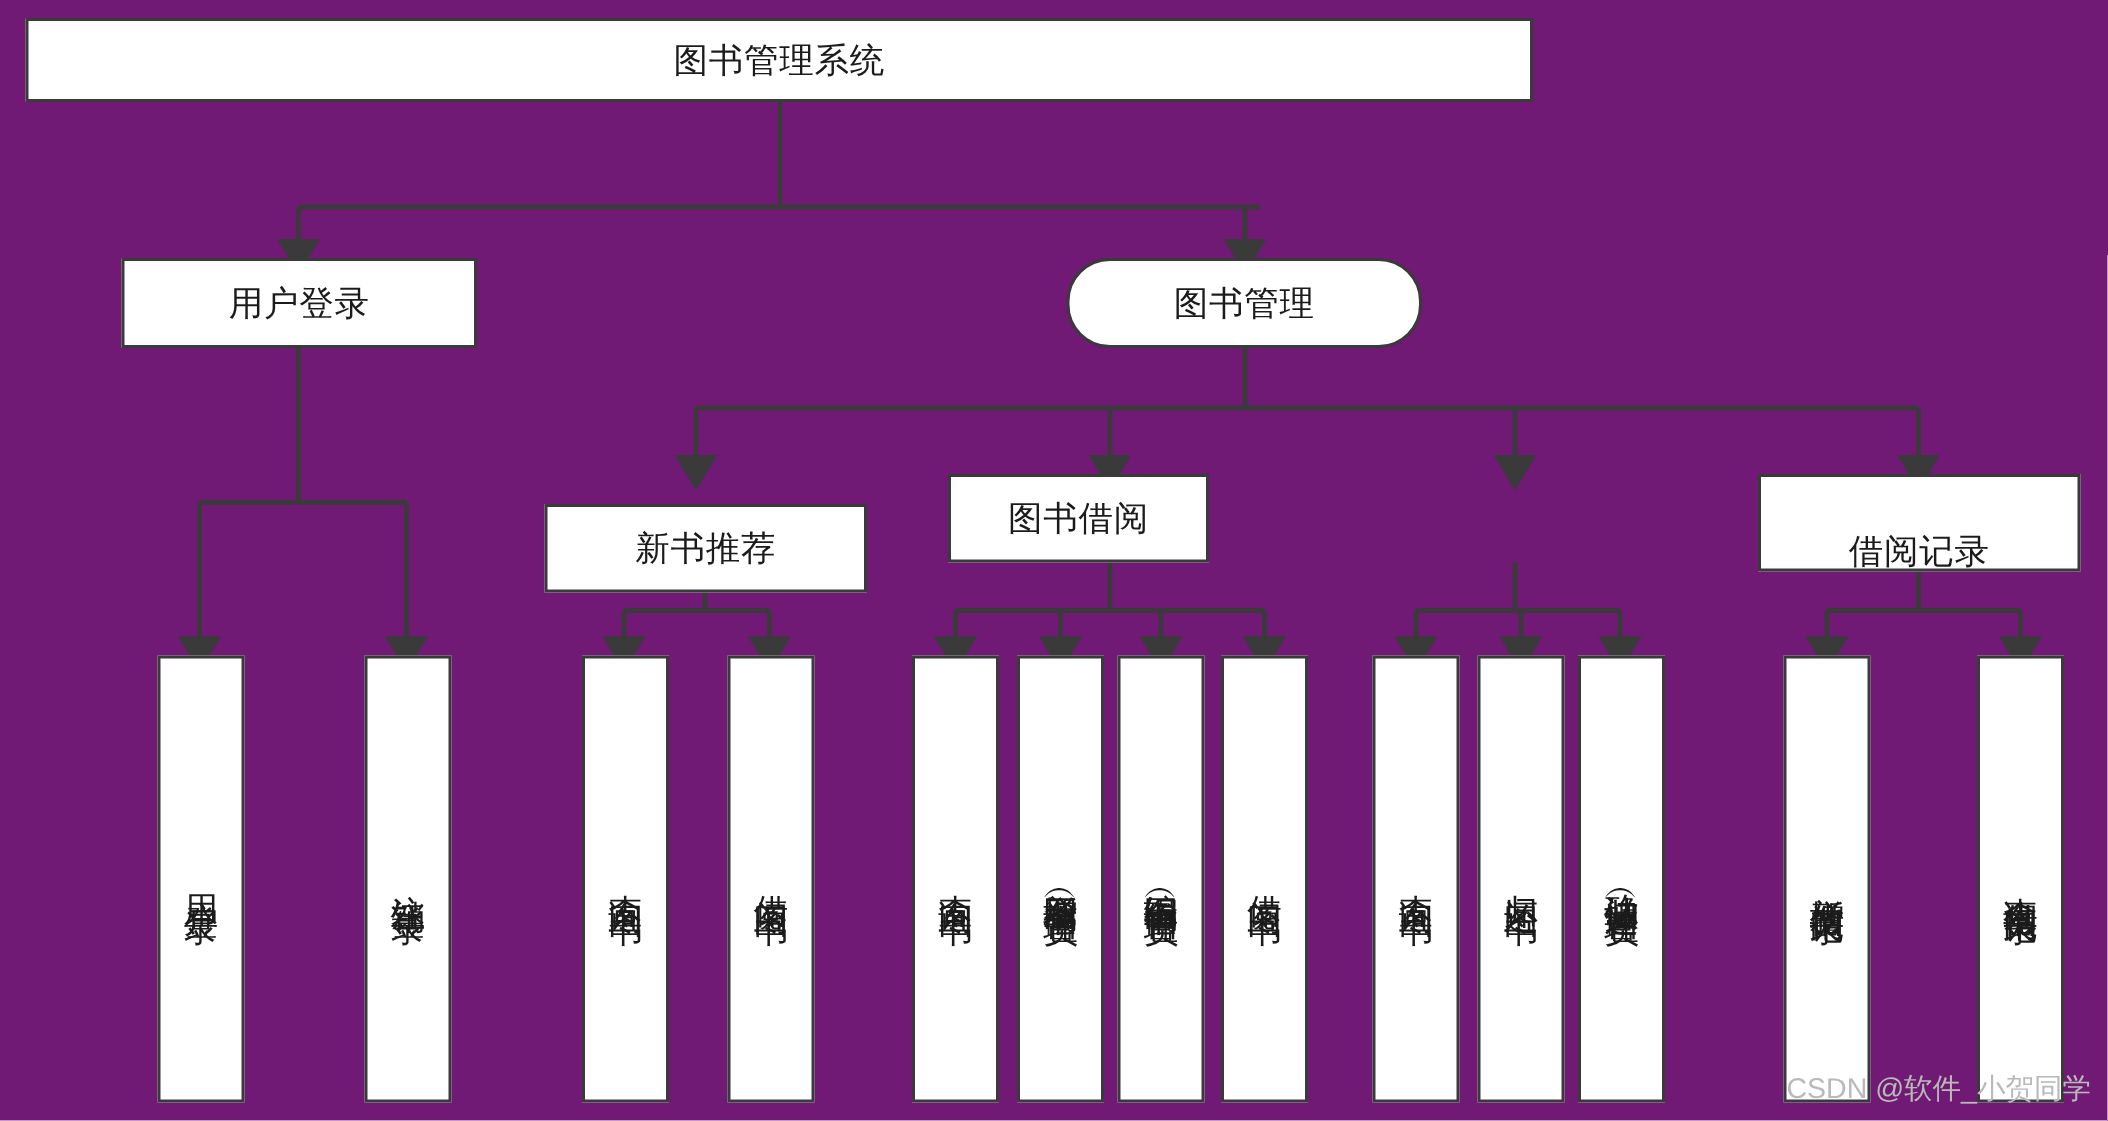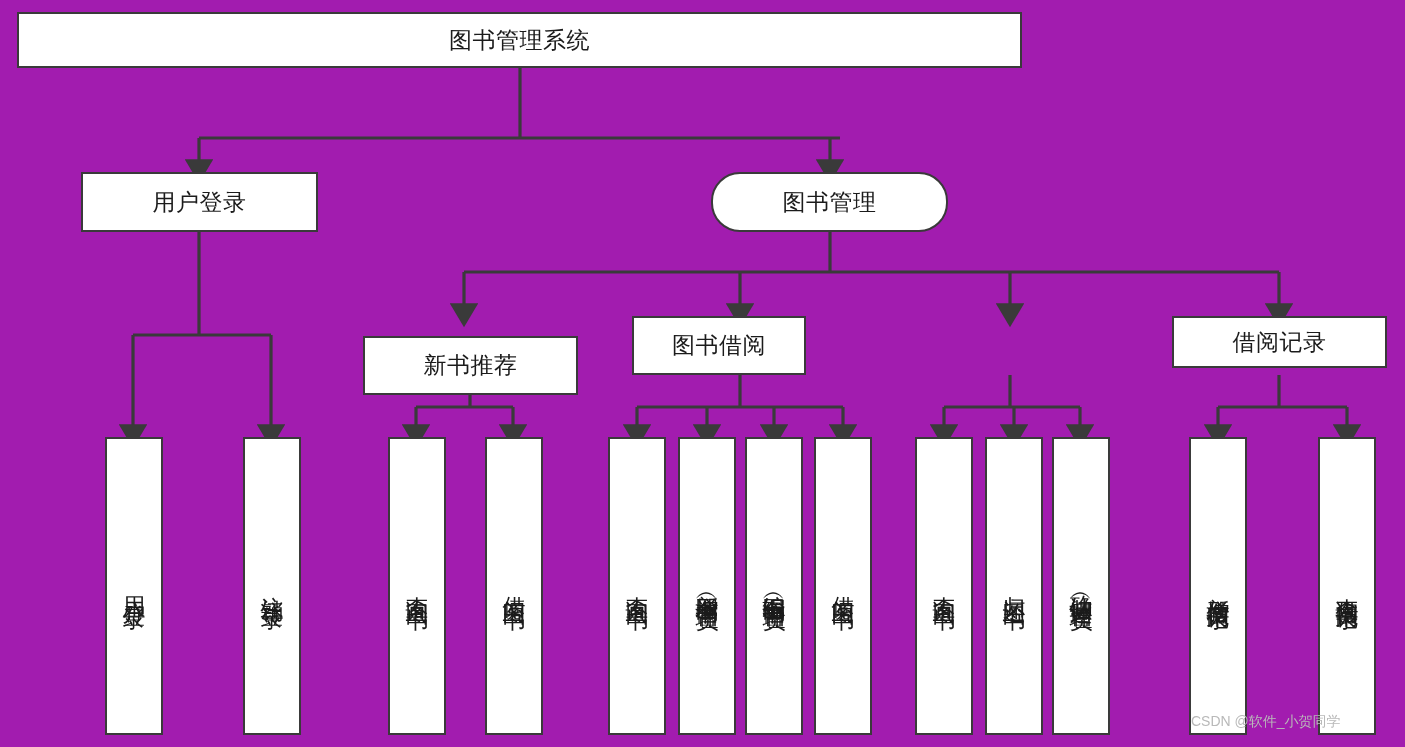--- a/index.html
+++ b/index.html
@@ -8,21 +8,21 @@
     padding: 0;
     background: #ffffff;
   }
   body {
     font-family: "Liberation Sans", "DejaVu Sans", sans-serif;
   }
   #diagram-canvas {
     position: relative;
     width: 1405px;
     height: 747px;
-    background: #a21caf;
+    background: #701a75;
     overflow: hidden;
   }
   #connector-layer {
     position: absolute;
     left: 0;
     top: 0;
     width: 1405px;
     height: 747px;
     pointer-events: none;
   }
@@ -66,21 +66,21 @@
     white-space: nowrap;
     max-height: 100%;
   }
   .node.vert.tall .node-label {
     letter-spacing: 2px;
   }
   .watermark {
     position: absolute;
     left: 1191px;
     top: 713px;
-    font-size: 14px;
+    font-size: 19px;
     color: #b9b9b9;
     white-space: nowrap;
     z-index: 5;
     font-family: "Liberation Sans", "DejaVu Sans", sans-serif;
   }
 </style>
 </head>
 <body>
 
 <div id="diagram-canvas">
@@ -147,21 +147,21 @@
   <div class="node horiz" style="left:711px; top:172px; width:237px; height:60px;border-radius:29px;">
     <span class="node-label">图书管理</span>
   </div>
 
   <div class="node horiz" style="left:363px; top:316px; width:215px; height:59px;margin-top:20px;">
     <span class="node-label">新书推荐</span>
   </div>
   <div class="node horiz" style="left:632px; top:316px; width:174px; height:59px;">
     <span class="node-label">图书借阅</span>
   </div>
-  <div class="node horiz" style="left:1172px; top:316px; width:215px; height:52px;">
+  <div class="node horiz" style="left:1172px; top:316px; width:215px; height:65px;align-items:flex-end;">
     <span class="node-label">借阅记录</span>
   </div>
 
   <div class="node vert" style="left:105px; top:437px; width:58px; height:298px;">
     <span class="node-label">用户登录</span>
   </div>
   <div class="node vert" style="left:243px; top:437px; width:58px; height:298px;">
     <span class="node-label">注销登录</span>
   </div>
 

